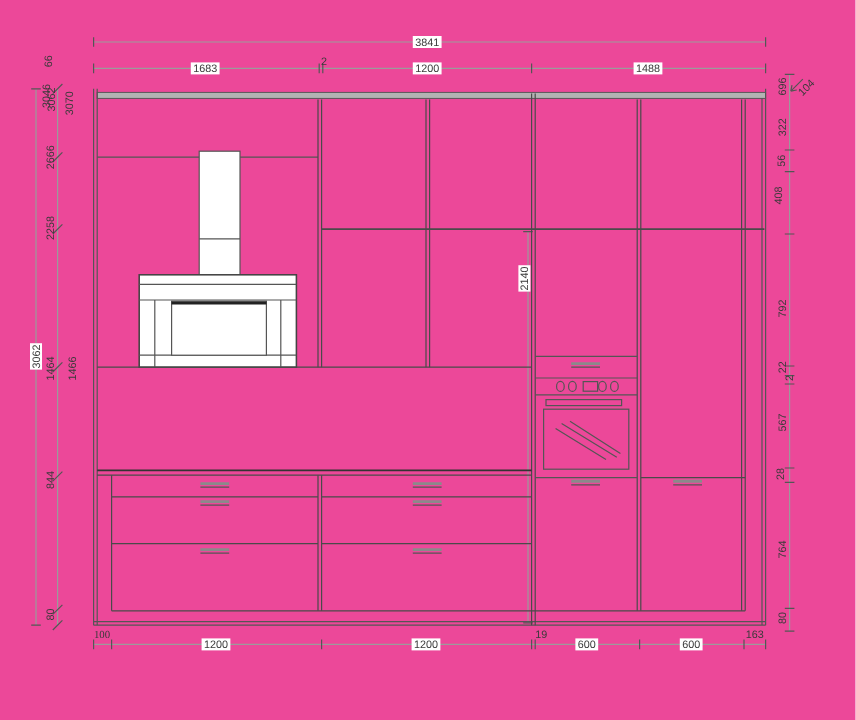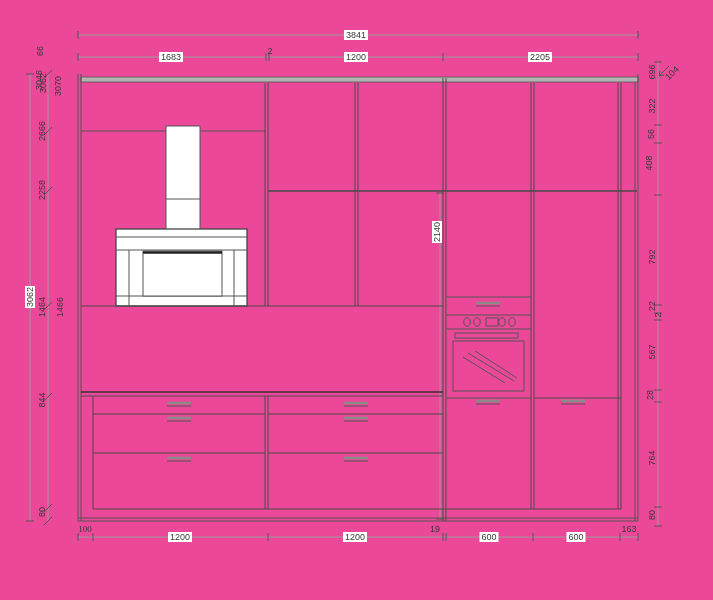--- a/index.html
+++ b/index.html
@@ -89,26 +89,26 @@
   <g fill="none">
     <path d="M167,403 H191 M167,418 H191 M167,458 H191 M344,403 H368 M344,418 H368 M344,458 H368 M476,303 H500 M476,401 H500 M561,401 H585" stroke="#8a8a8a" stroke-width="2.4"></path>
     <path d="M167,406 H191 M167,421 H191 M167,461 H191 M344,406 H368 M344,421 H368 M344,461 H368 M476,306 H500 M476,404 H500 M561,404 H585" stroke="#555" stroke-width="1"></path>
   </g>
 </svg>
 
 <div class="dim onl" style="left:356px;top:35px;">3841</div>
 <div class="dim onl" style="left:171px;top:57px;">1683</div>
 <div class="dim" style="left:270px;top:51px;">2</div>
 <div class="dim onl" style="left:356px;top:57px;">1200</div>
-<div class="dim onl" style="left:540px;top:57px;">2205</div>
+<div class="dim onl" style="left:540px;top:57px;">1488</div>
 
 <div class="dim" style="left:85px;top:529px;font-family:Liberation Serif, serif;">100</div>
 <div class="dim onl" style="left:180px;top:537px;">1200</div>
 <div class="dim onl" style="left:355px;top:537px;">1200</div>
-<div class="dim" style="left:435px;top:529px;">19</div>
+<div class="dim" style="left:451px;top:529px;">19</div>
 <div class="dim onl" style="left:489px;top:537px;">600</div>
 <div class="dim onl" style="left:576px;top:537px;">600</div>
 <div class="dim" style="left:629px;top:529px;">163</div>
 
 <div class="dim v onl" style="left:30px;top:297px;">3062</div>
 <div class="dim v" style="left:42px;top:131px;">2666</div>
 <div class="dim v" style="left:42px;top:190px;">2258</div>
 <div class="dim v" style="left:42px;top:307px;">1464</div>
 <div class="dim v" style="left:60px;top:307px;">1466</div>
 <div class="dim v" style="left:42px;top:400px;">844</div>

